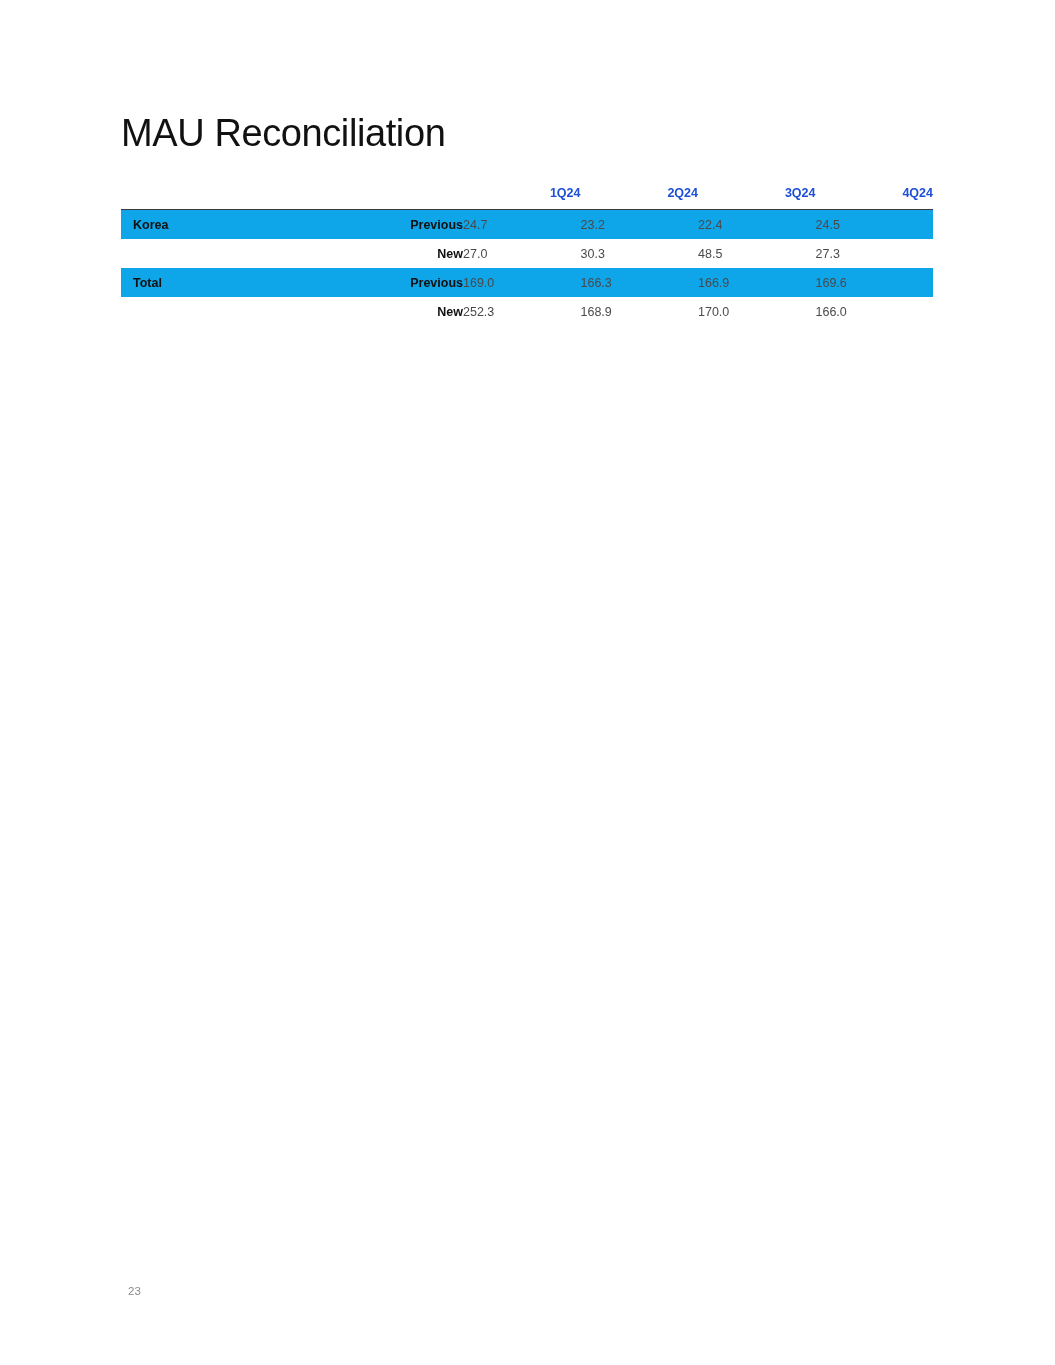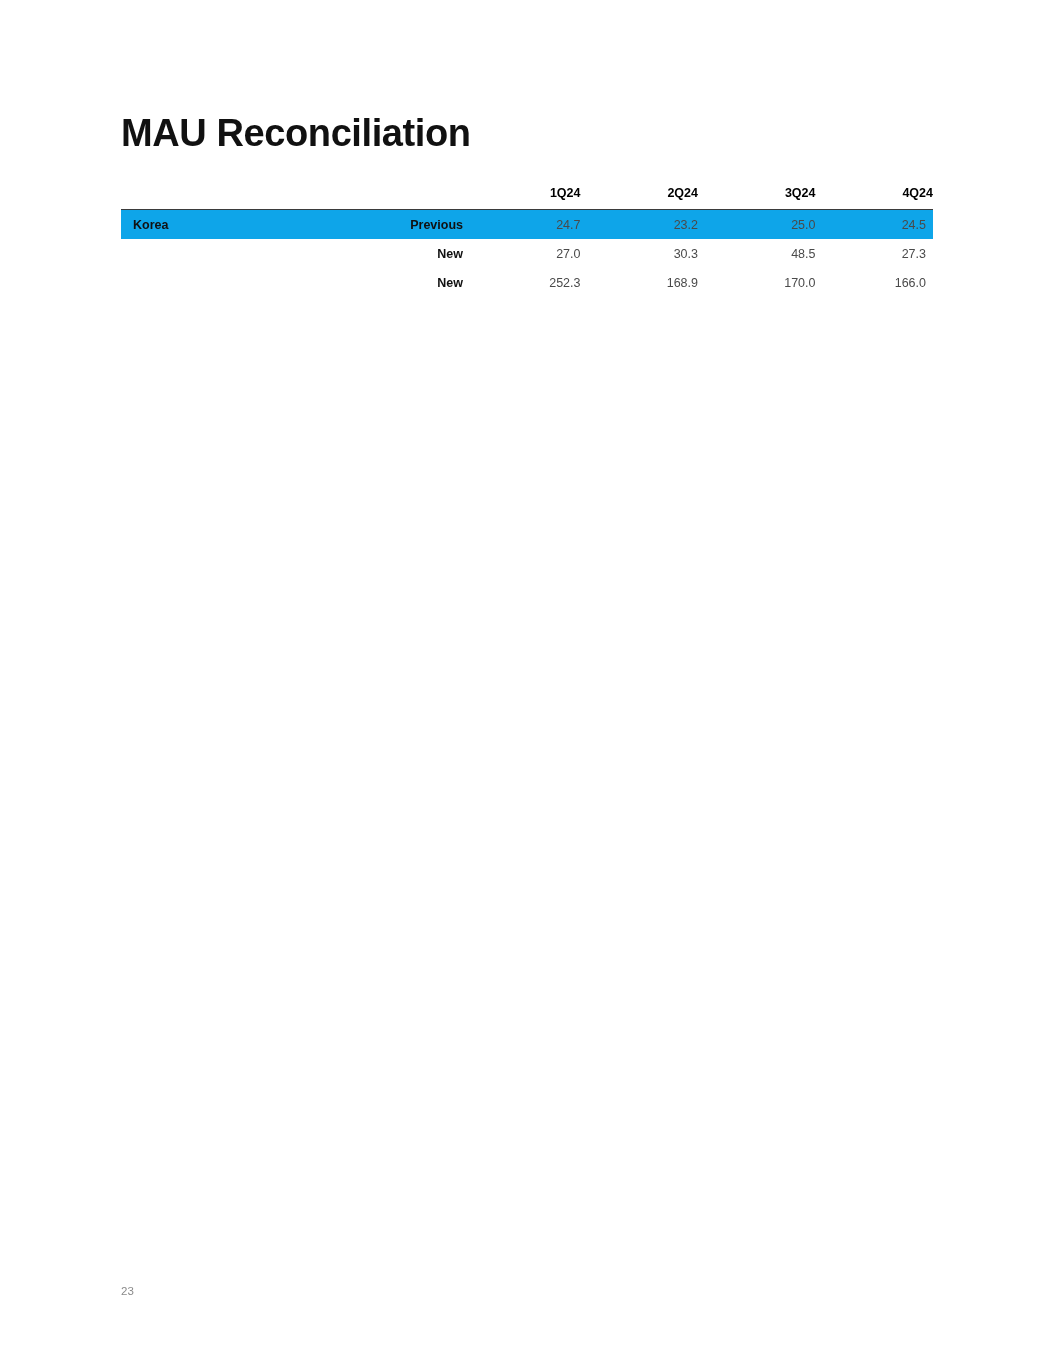--- a/index.html
+++ b/index.html
@@ -19,21 +19,21 @@
     background: #ffffff;
     overflow: hidden;
   }
 
   
   .page-title {
     position: absolute;
     left: 121px;
     top: 112px;
     font-size: 38px;
-    font-weight: 700;
+    font-weight: 400;
     letter-spacing: -0.4px;
     color: #111111;
     line-height: 1.15;
     white-space: nowrap;
   }
 
   
   .table-wrap {
     position: absolute;
     left: 121px;
@@ -47,39 +47,39 @@
     font-size: 12.5px;
   }
   table.data-table col.c-group { width: 182px; }
   table.data-table col.c-series { width: 160px; }
   table.data-table col.c-val { width: 117.5px; }
 
   thead th {
     padding: 0 0 9px 0;
     font-size: 12.5px;
     font-weight: 700;
-    color: #000000;
+    color: #1d4ed8;
     text-align: right;
     vertical-align: bottom;
     background: #ffffff;
   }
   thead th.h-group,
   thead th.h-series {
     text-align: left;
   }
   thead tr.header-row th {
     border-bottom: 1.6px solid #3b3b3b;
   }
 
   tbody td {
     height: 29px;
     padding: 0;
     font-size: 12.5px;
     color: #4a4a4a;
-    text-align: right;
+    text-align: left;
     vertical-align: middle;
     white-space: nowrap;
   }
   tbody td.cell-group {
     text-align: left;
     padding-left: 12px;
     font-weight: 700;
     color: #111111;
   }
   tbody td.cell-series {
@@ -93,21 +93,21 @@
   tbody tr.row-plain td {
     background: #ffffff;
   }
   tbody td.cell-value:last-child {
     padding-right: 7px;
   }
 
   
   .page-number {
     position: absolute;
-    left: 121px;
+    left: 128px;
     top: 1285px;
     font-size: 11.5px;
     color: #8a8a8a;
     letter-spacing: 0.2px;
   }
 </style>
 </head>
 <body>
 
 <div class="page">
@@ -134,33 +134,41 @@
           <th class="h-period">4Q24</th>
         </tr>
       </thead>
       <tbody>
 
         <tr class="row-shaded">
           <td class="cell-group">Korea</td>
           <td class="cell-series">Previous</td>
           <td class="cell-value">24.7</td>
           <td class="cell-value">23.2</td>
-          <td class="cell-value">25.0</td>
+          <td class="cell-value">22.4</td>
           <td class="cell-value">24.5</td>
         </tr>
 
         <tr class="row-plain">
           <td class="cell-group"></td>
           <td class="cell-series">New</td>
           <td class="cell-value">27.0</td>
           <td class="cell-value">30.3</td>
           <td class="cell-value">48.5</td>
           <td class="cell-value">27.3</td>
         </tr>
 
+        <tr class="row-shaded">
+          <td class="cell-group">Total</td>
+          <td class="cell-series">Previous</td>
+          <td class="cell-value">169.0</td>
+          <td class="cell-value">166.3</td>
+          <td class="cell-value">166.9</td>
+          <td class="cell-value">169.6</td>
+        </tr>
 
         <tr class="row-plain">
           <td class="cell-group"></td>
           <td class="cell-series">New</td>
           <td class="cell-value">252.3</td>
           <td class="cell-value">168.9</td>
           <td class="cell-value">170.0</td>
           <td class="cell-value">166.0</td>
         </tr>
 

